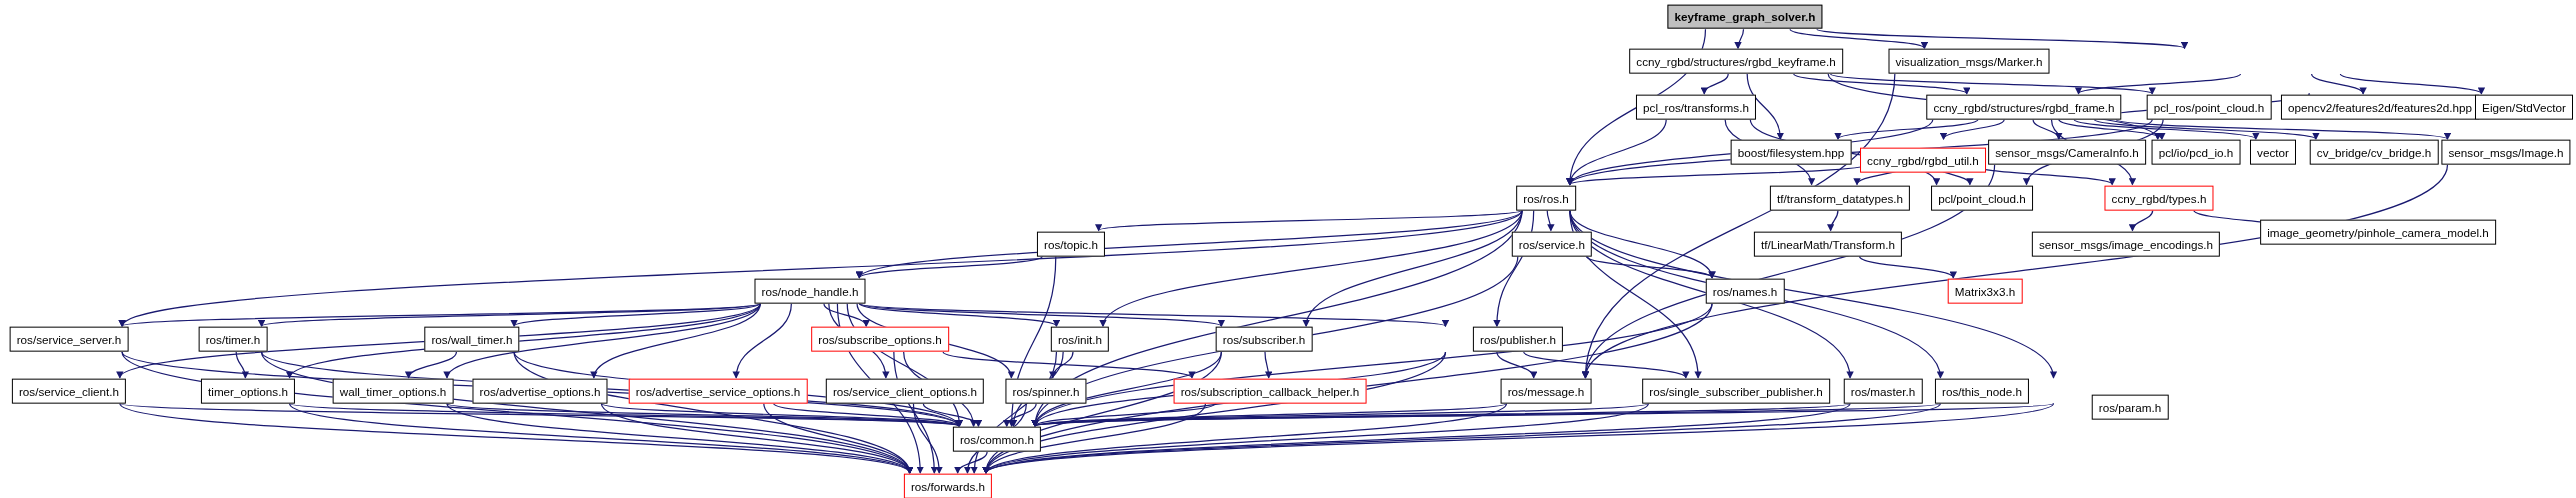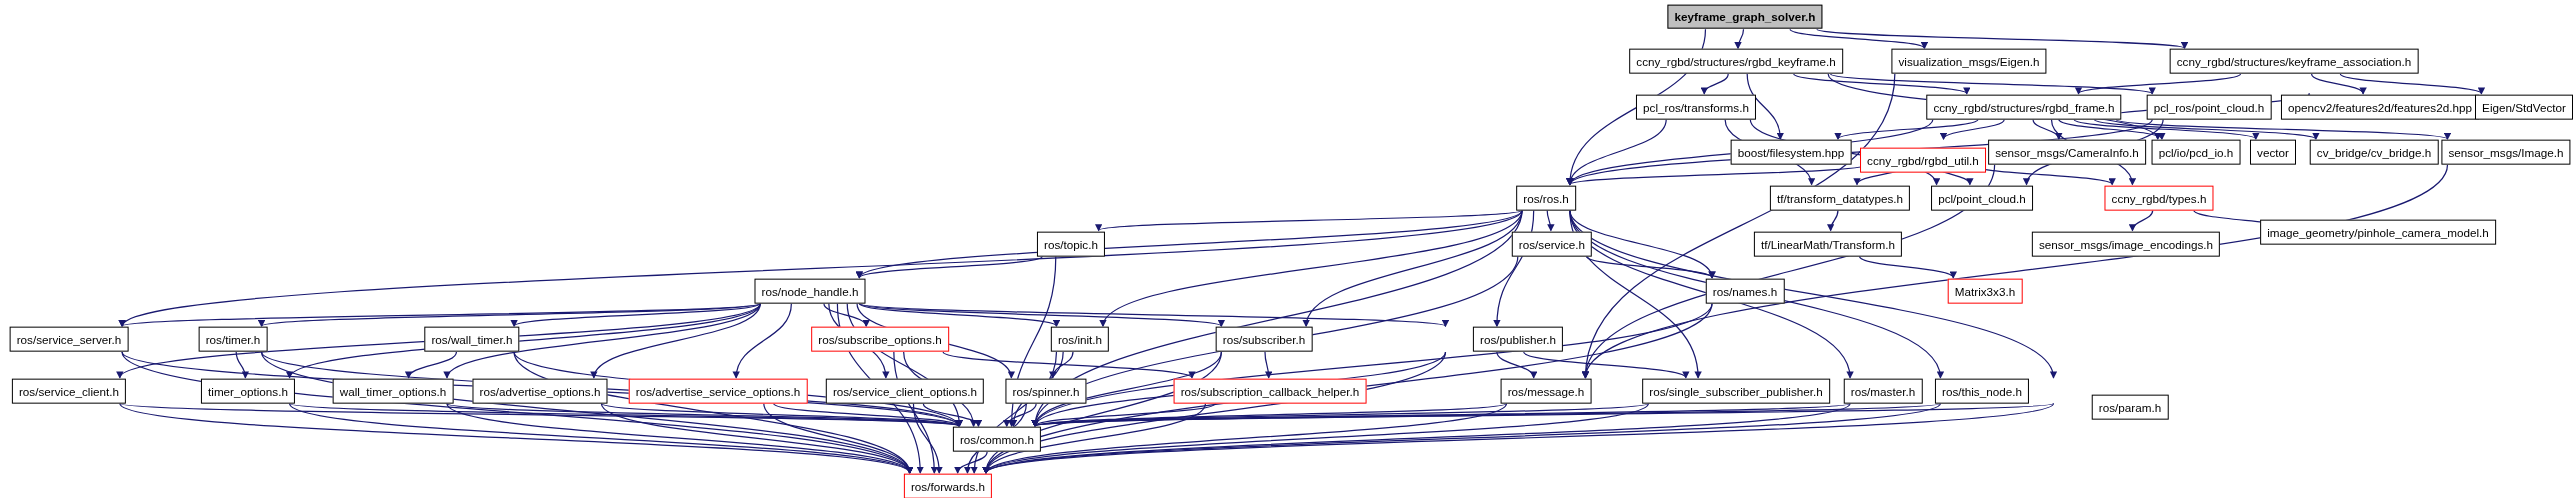--- a/index.html
+++ b/index.html
@@ -163,22 +163,21 @@
       <path d="M 3015.7265625 657.5 C 3015.7265625 714, 1607.1875 714, 1607.1875 770.5" class="edge" marker-end="url(#arrowhead)"></path>
       <path d="M 3163.0390625 657.5 C 3163.0390625 676, 1687.1875 676, 1687.1875 694.5" class="edge" marker-end="url(#arrowhead)"></path>
       <path d="M 3163.0390625 657.5 C 3163.0390625 714, 1607.1875 714, 1607.1875 770.5" class="edge" marker-end="url(#arrowhead)"></path>
       <path d="M 3347.3125 657.5 C 3347.3125 676, 1687.1875 676, 1687.1875 694.5" class="edge" marker-end="url(#arrowhead)"></path>
       <path d="M 3347.3125 657.5 C 3347.3125 714, 1607.1875 714, 1607.1875 770.5" class="edge" marker-end="url(#arrowhead)"></path>
       <path d="M 1609 736.5 C 1609 753.5, 1561 753.5, 1561 770.5" class="edge" marker-end="url(#arrowhead)"></path>
     </svg>
 
 <div class="node root" style="left: 1745px; top: 16.6px;">keyframe_graph_solver.h</div>
     <div class="node" style="left: 1736px; top: 61px;">ccny_rgbd/structures/rgbd_keyframe.h</div>
-    <div class="node" style="left: 1969px; top: 61px;">visualization_msgs/Eigen.h</div>
-    <div class="node" style="left: 2294px; top: 61px;">ccny_rgbd/structures/keyframe_association.h</div>
+    <div class="node" style="left: 1969px; top: 61px;">visualization_msgs/Marker.h</div>
     <div class="node" style="left: 1696px; top: 107px;">pcl_ros/transforms.h</div>
     <div class="node" style="left: 2024px; top: 107px;">ccny_rgbd/structures/rgbd_frame.h</div>
     <div class="node" style="left: 2209px; top: 107px; text-align: right;">pcl_ros/point_cloud.h</div>
     <div class="node" style="left: 2380px; top: 107px;">opencv2/features2d/features2d.hpp</div>
     <div class="node" style="left: 2524px; top: 107px;">Eigen/StdVector</div>
     <div class="node" style="left: 1791px; top: 152px;">boost/filesystem.hpp</div>
     <div class="node truncated" style="left: 1923px; top: 160px;">ccny_rgbd/rgbd_util.h</div>
     <div class="node" style="left: 2067px; top: 152px;">sensor_msgs/CameraInfo.h</div>
     <div class="node" style="left: 2196px; top: 152px;">pcl/io/pcd_io.h</div>
     <div class="node" style="left: 2273px; top: 152px;">vector</div>

